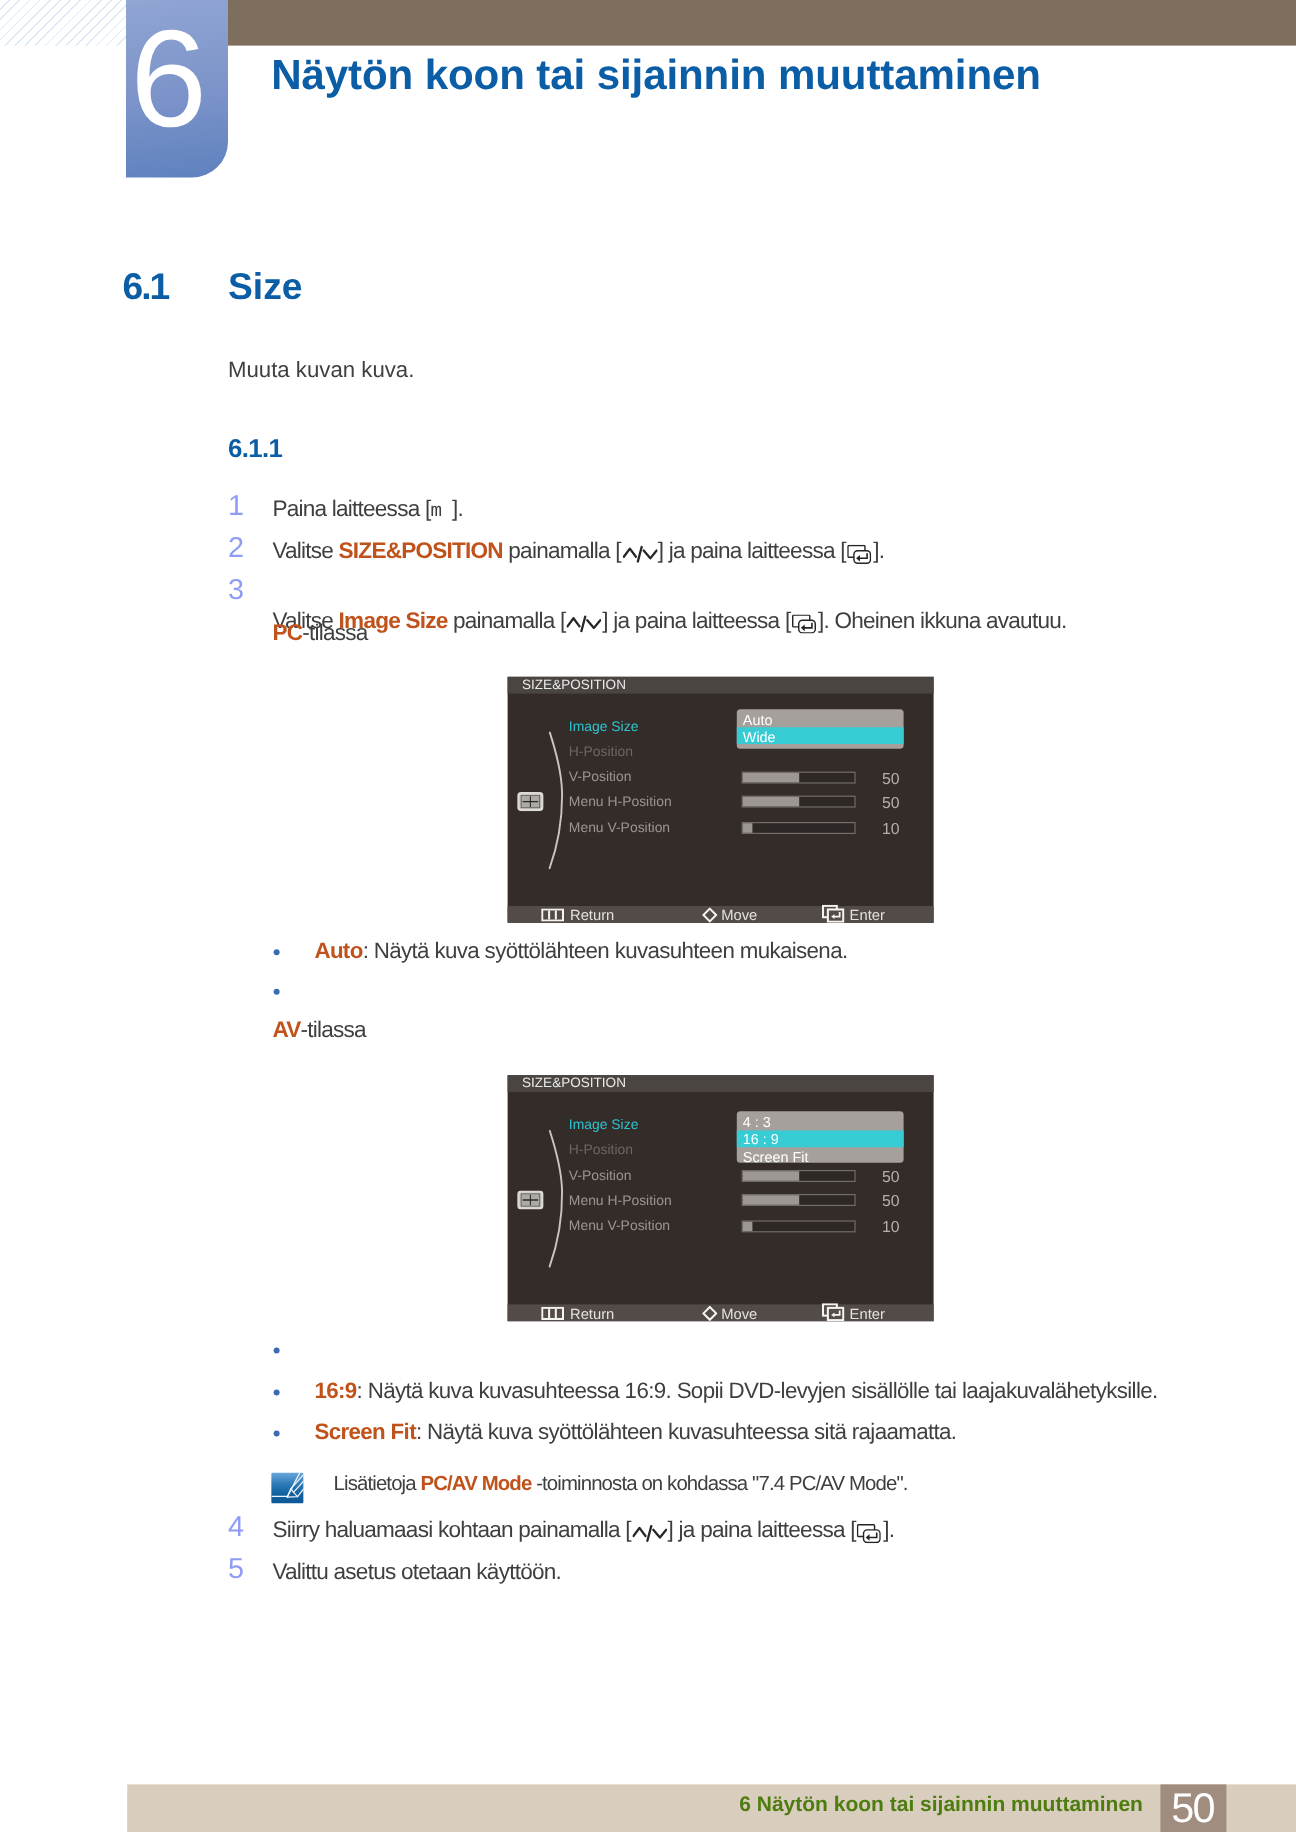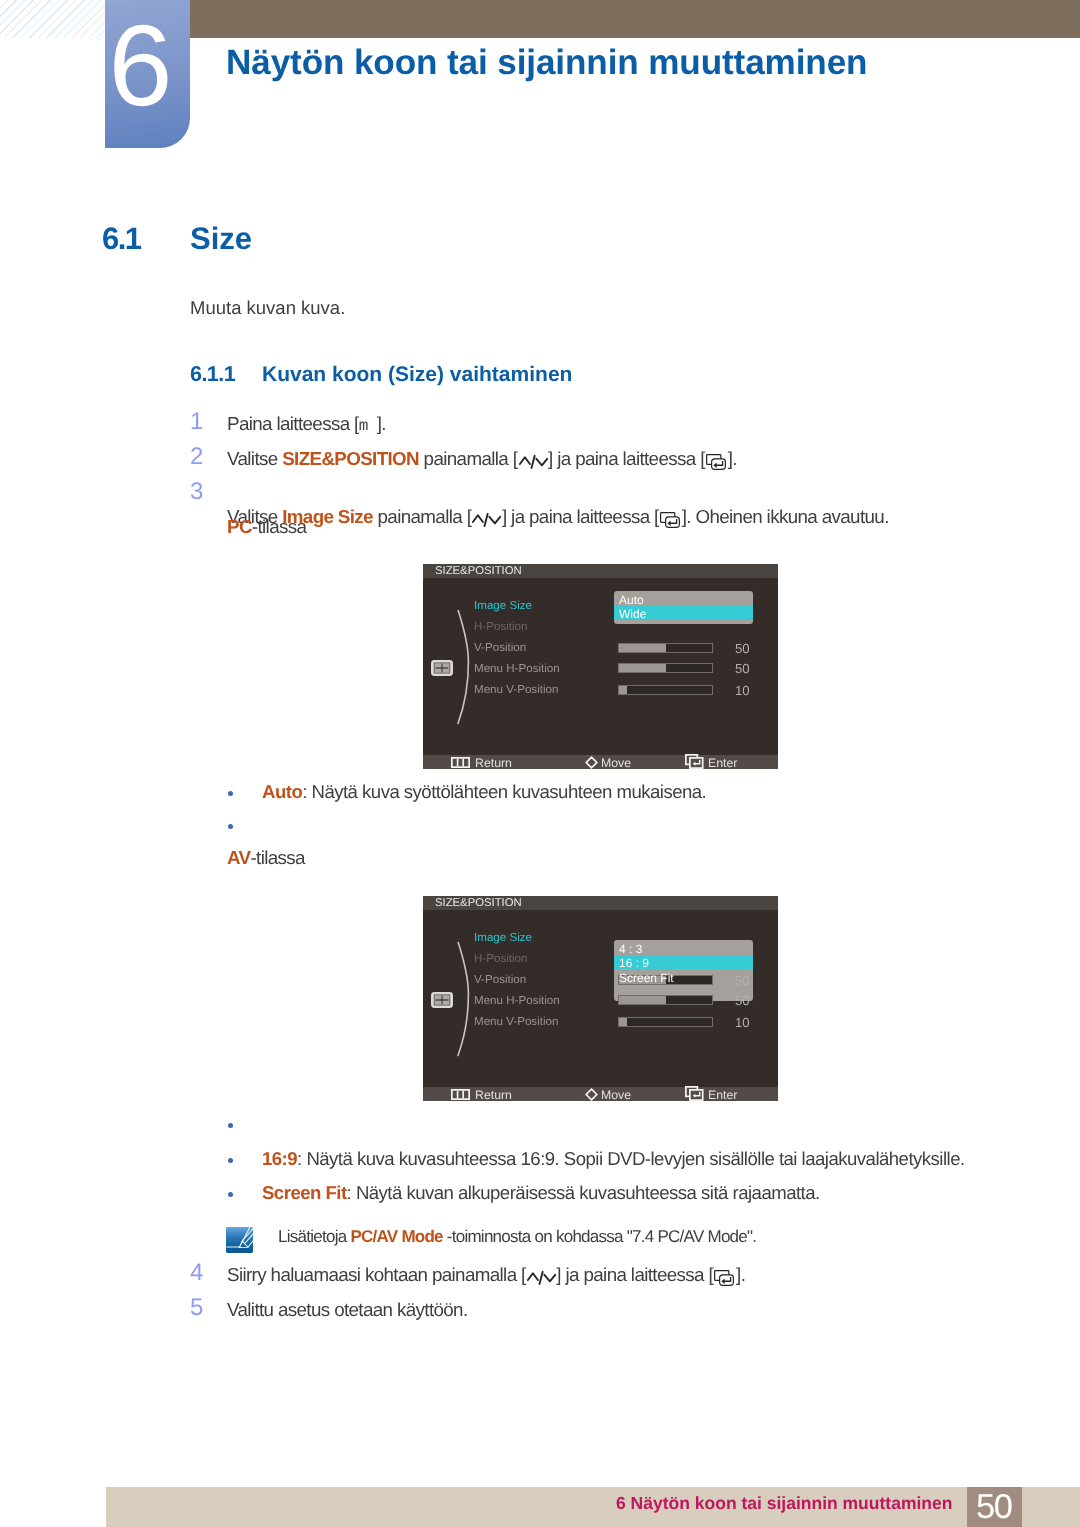--- a/index.html
+++ b/index.html
@@ -41,21 +41,21 @@
   
   .bul{position:absolute;left:262px;color:#3f3f3f;font-size:18.6px;letter-spacing:-0.53px;white-space:nowrap;text-align:right;}
   .bdot{position:absolute;left:228px;width:5px;height:5px;border-radius:50%;background:#3a6ab4;}
 
   
   .noteicon{position:absolute;left:226px;width:27px;height:26px;line-height:0;}
   .note{position:absolute;left:278px;color:#3f3f3f;font-size:17px;letter-spacing:-0.74px;white-space:nowrap;}
 
   
   .fbar{position:absolute;left:106px;top:1487px;width:974px;height:40px;background:#d9cdbd;}
-  .ftxt{position:absolute;left:616px;top:1493px;color:#be185d;font-size:17.5px;font-weight:bold;white-space:nowrap;}
+  .ftxt{position:absolute;left:616px;top:1493px;color:#4d7c0f;font-size:17.5px;font-weight:bold;white-space:nowrap;}
   .fpagebox{position:absolute;left:967px;top:1487px;width:55px;height:40px;background:#a08d80;}
   .fpagenum{position:absolute;left:967px;top:1490px;width:55px;text-align:center;color:#fff;font-size:34.5px;line-height:34px;letter-spacing:-1.6px;text-indent:-1.6px;}
 
   
   .osd{position:absolute;width:355px;height:205px;background:#342c29;overflow:visible;}
   .osd .tbar{position:absolute;left:0;top:0;width:355px;height:14px;background:#4b4542;}
   .osd .ttl{position:absolute;left:12px;top:1px;color:#e9e9e9;font-size:11.3px;line-height:12px;}
   .osd .bbar{position:absolute;left:0;top:191px;width:355px;height:14px;background:#524b47;}
   .rowlbl{position:absolute;left:51px;font-size:11.6px;line-height:12px;white-space:nowrap;}
   .c-sel{color:#2ec4ce;}
@@ -80,21 +80,20 @@
   <div class="brownbar"></div>
   <div class="chapbox">
     <div class="chapnum">6</div>
   </div>
   <div class="chaptitle">Näytön koon tai sijainnin muuttaminen</div>
 
   <div class="h1num">6.1</div>
   <div class="h1txt">Size</div>
   <div class="intro">Muuta kuvan kuva.</div>
   <div class="h2num">6.1.1</div>
-  <div class="h2txt">Kuvan koon (Size) vaihtaminen</div>
 
   <div class="stnum" style="top:410px">1</div>
   <div class="step" style="top:413px"><span>Paina laitteessa [</span><span class="mono">m  </span><span>].</span></div>
 
   <div class="stnum" style="top:445px">2</div>
   <div class="step" style="top:448px"><span>Valitse </span><span class="or">SIZE&amp;POSITION</span><span> painamalla [</span><span class="ico-updown"><svg viewBox="0 0 29 16" width="29" height="16">
           <path d="M0.9 11.0 L5.9 4.2 L10.9 11.0" fill="none" stroke="#262626" stroke-width="1.9" stroke-linecap="round" stroke-linejoin="round"></path>
           <path d="M15.7 2.8 L12.5 15.0" fill="none" stroke="#262626" stroke-width="1.9" stroke-linecap="round"></path>
           <path d="M17.4 5.8 L22.9 12.3 L28.2 5.8" fill="none" stroke="#262626" stroke-width="1.9" stroke-linecap="round" stroke-linejoin="round"></path>
         </svg></span><span>] ja paina laitteessa [</span><span class="ico-enter"><svg viewBox="0 0 20 16" width="20" height="16">
@@ -216,21 +215,21 @@
     <div class="curve">
       <svg width="20" height="118" viewBox="0 0 20 118">
           <path d="M3.2 2.5 C 9.5 22, 13.2 38, 13.4 53 C 13.6 74, 10 96, 3.0 115.5" fill="none" stroke="#c9c5c1" stroke-width="1.6" stroke-linecap="round"></path>
         </svg>
     </div>
     <div class="rowlbl c-sel" style="top:36px">Image Size</div>
     <div class="rowlbl c-dim" style="top:57px">H-Position</div>
     <div class="rowlbl c-nm" style="top:78px">V-Position</div>
     <div class="rowlbl c-nm" style="top:99px">Menu H-Position</div>
     <div class="rowlbl c-nm" style="top:120px">Menu V-Position</div>
-    <div class="opts" style="top:44px;width:139px;height:61px;border-radius:3px">
+    <div class="opts" style="top:30px;width:139px;height:43px;border-radius:3px">
       <div class="opthl" style="top:16px"></div>
       <div class="opt" style="top:3px">4 : 3</div>
       <div class="opt" style="top:17px">16 : 9</div>
       <div class="opt" style="top:32px">Screen Fit</div>
     </div>
     <div class="bar" style="top:79px">
         <div class="barf" style="width:50%"></div>
       </div>
     <div class="bar" style="top:99px">
         <div class="barf" style="width:50%"></div>
@@ -263,21 +262,21 @@
           <path d="M10.4 7.8 L7.6 9.8 L10.4 11.8 Z" fill="#f6f4f2"></path>
         </svg>
     </div>
     <div class="fitem" style="left:285px;top:193px">Enter</div>
   </div>
 
   <div class="bdot" style="top:1123px"></div>
   <div class="bdot" style="top:1158px"></div>
   <div class="bul" style="top:1148px"><span class="or">16:9</span><span>: Näytä kuva kuvasuhteessa 16:9. Sopii DVD-levyjen sisällölle tai laajakuvalähetyksille.</span></div>
   <div class="bdot" style="top:1192px"></div>
-  <div class="bul" style="top:1182px"><span class="or">Screen Fit</span><span>: Näytä kuvan alkuperäisessä kuvasuhteessa sitä rajaamatta.</span></div>
+  <div class="bul" style="top:1182px"><span class="or">Screen Fit</span><span>: Näytä kuva syöttölähteen kuvasuhteessa sitä rajaamatta.</span></div>
 
   <div class="noteicon" style="top:1227px">
     <svg width="27" height="26" viewBox="0 0 27 26">
       <defs>
         <linearGradient id="ng" x1="0" y1="0" x2="0" y2="1">
           <stop offset="0%" stop-color="#6ba6dd"></stop>
             <stop offset="38%" stop-color="#2c7ab6"></stop>
           <stop offset="70%" stop-color="#1161a0"></stop>
             <stop offset="100%" stop-color="#0d5793"></stop>
         </linearGradient>

